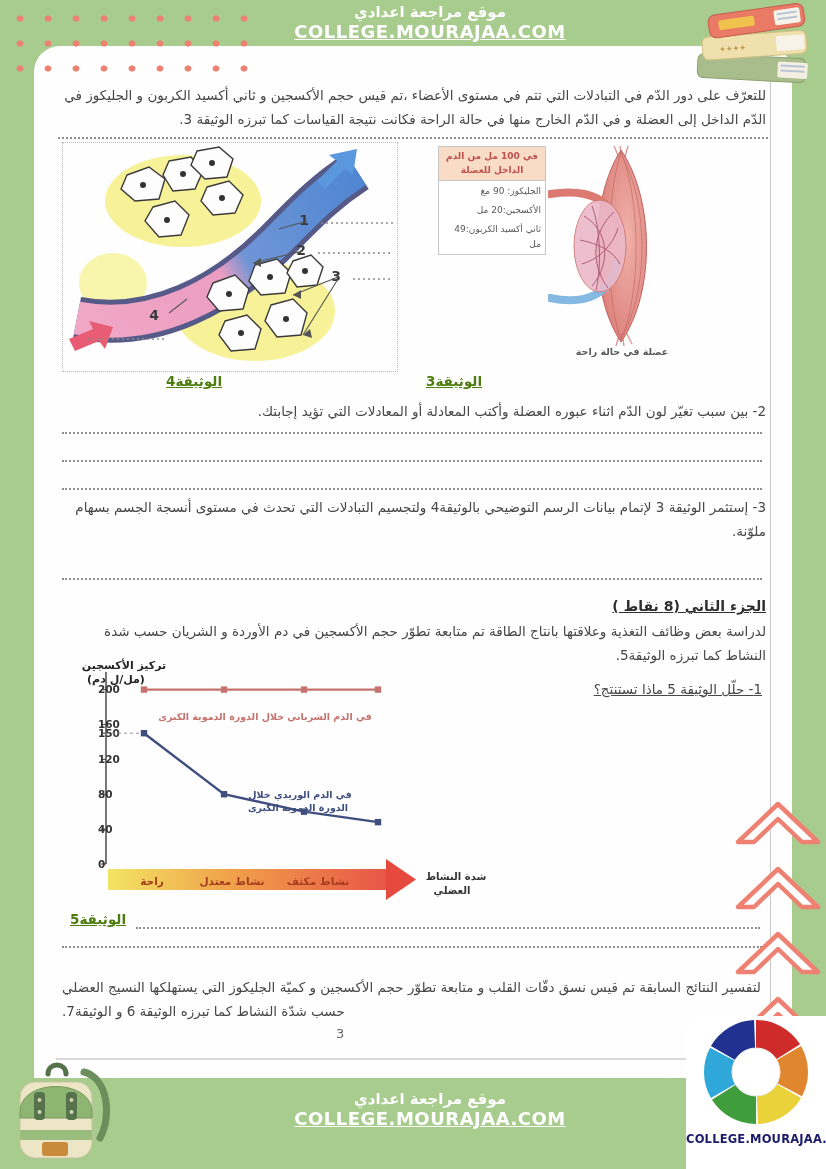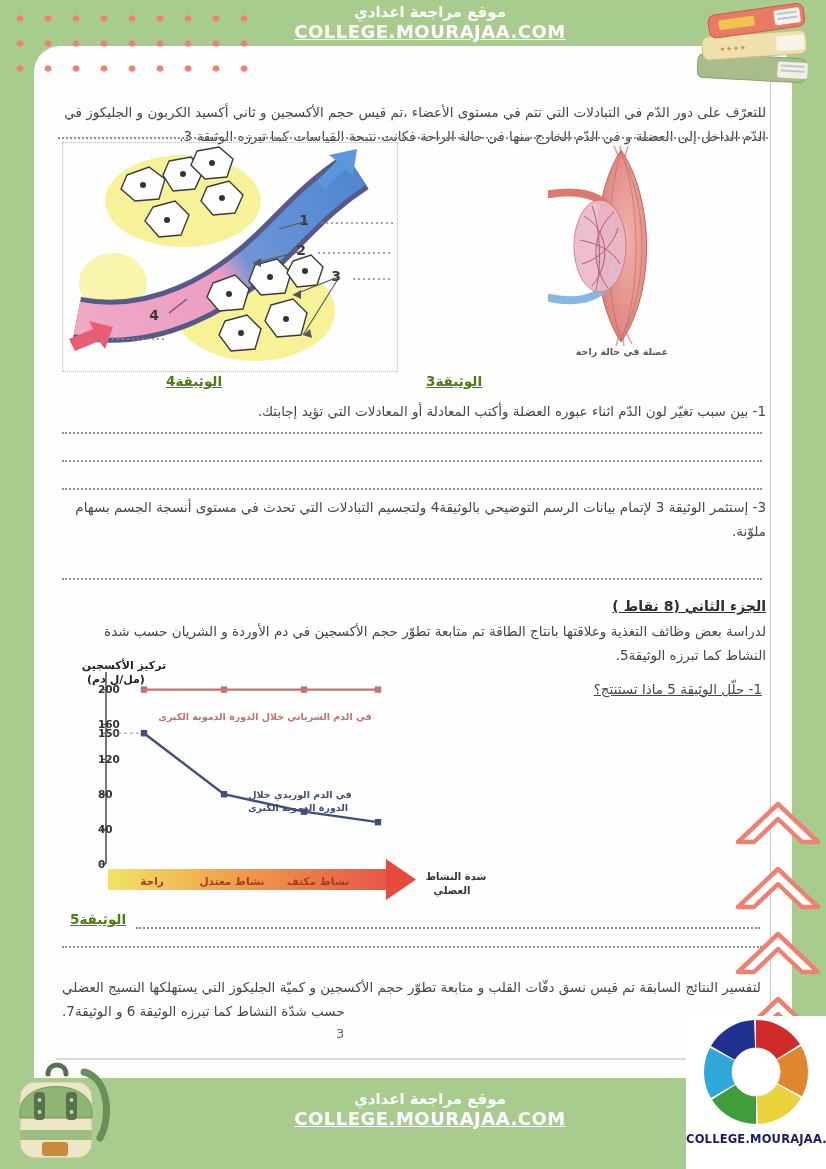--- a/index.html
+++ b/index.html
@@ -79,21 +79,21 @@
   <svg class="chevrons" width="92" height="262" viewBox="0 0 92 262">
     <g id="chev-proto"></g>
   <path d="M6,58 L46,20 L86,58 L70,58 L46,35 L22,58 Z" fill="#ffffff" stroke="#ee8171" stroke-width="4.5" stroke-linejoin="round"></path>
       <path d="M6,123 L46,85 L86,123 L70,123 L46,100 L22,123 Z" fill="#ffffff" stroke="#ee8171" stroke-width="4.5" stroke-linejoin="round"></path>
       <path d="M6,188 L46,150 L86,188 L70,188 L46,165 L22,188 Z" fill="#ffffff" stroke="#ee8171" stroke-width="4.5" stroke-linejoin="round"></path>
       <path d="M6,253 L46,215 L86,253 L70,253 L46,230 L22,253 Z" fill="#ffffff" stroke="#ee8171" stroke-width="4.5" stroke-linejoin="round"></path>
     </svg>
 
   <div class="doc">
 
-    <div class="blk" style="top:6px;right:4px;width:702px;text-align:right;margin-top:17px;">للتعرّف على دور الدّم في التبادلات التي تتم في مستوى الأعضاء ،تم قيس حجم الأكسجين و ثاني أكسيد الكربون و الجليكوز في الدّم الداخل إلى العضلة و في الدّم الخارج منها في حالة الراحة فكانت نتيجة القياسات كما تبرزه الوثيقة 3.</div>
+    <div class="blk" style="top:6px;right:4px;width:702px;text-align:right;">للتعرّف على دور الدّم في التبادلات التي تتم في مستوى الأعضاء ،تم قيس حجم الأكسجين و ثاني أكسيد الكربون و الجليكوز في الدّم الداخل إلى العضلة و في الدّم الخارج منها في حالة الراحة فكانت نتيجة القياسات كما تبرزه الوثيقة 3.</div>
 
     <div class="dotline" style="top:57px;left:2px;width:710px;"></div>
 
     <div class="fig4">
       <svg width="332" height="226" viewBox="0 0 332 226">
         <defs>
           <linearGradient id="vesselGrad" x1="12" y1="175" x2="292" y2="28" gradientUnits="userSpaceOnUse">
             <stop offset="0" stop-color="#f0a8c6"></stop>
               <stop offset="0.47" stop-color="#ec9cc2"></stop>
             <stop offset="0.56" stop-color="#6f95d6"></stop>
@@ -163,20 +163,26 @@
         <g stroke="#8a8a8a" stroke-width="1.6" stroke-dasharray="2,3">
           <line x1="256" y1="80" x2="328" y2="80"></line>
           <line x1="253" y1="110" x2="328" y2="110"></line>
           <line x1="288" y1="136" x2="328" y2="136"></line>
           <line x1="22" y1="196" x2="100" y2="196"></line>
         </g>
       </svg>
     </div>
 
     <div class="fig3">
+      <div class="info-box" style="top:6px;">
+        <div class="info-head in">في 100 مل من الدم الداخل للعضلة</div>
+        <div class="info-line">الجليكوز: 90 مغ</div>
+        <div class="info-line">الأكسجين:20 مل</div>
+        <div class="info-line">ثاني أكسيد الكربون:49 مل</div>
+      </div>
 
       <svg style="position:absolute;left:146px;top:6px;" width="120" height="200" viewBox="0 0 120 200">
         <defs>
           <radialGradient id="muscleG" cx="60%" cy="45%" r="70%">
             <stop offset="0" stop-color="#f0b2aa"></stop>
               <stop offset="0.7" stop-color="#e08a84"></stop>
               <stop offset="1" stop-color="#d4716b"></stop>
           </radialGradient>
         </defs>
         <g stroke="#d99" stroke-width="1.4">
@@ -203,21 +209,21 @@
           <path d="M34,118 C54,112 66,96 70,82"></path>
           <path d="M44,60 C52,80 54,120 48,144"></path>
         </g>
       </svg>
       <div class="muscle-cap">عضلة في حالة راحة</div>
     </div>
 
     <div class="blk cap" style="top:292px;left:110px;">الوثيقة4</div>
     <div class="blk cap" style="top:292px;left:370px;">الوثيقة3</div>
 
-    <div class="blk" style="top:322px;right:4px;width:704px;text-align:right;">1- بين سبب تغيّر لون الدّم اثناء عبوره العضلة وأكتب المعادلة أو المعادلات التي تؤيد إجابتك.</div>
+    <div class="blk" style="top:322px;right:4px;width:704px;text-align:right;">2- بين سبب تغيّر لون الدّم اثناء عبوره العضلة وأكتب المعادلة أو المعادلات التي تؤيد إجابتك.</div>
     <div class="dotline" style="top:352px;left:6px;width:700px;"></div>
     <div class="dotline" style="top:380px;left:6px;width:700px;"></div>
     <div class="dotline" style="top:408px;left:6px;width:700px;"></div>
 
     <div class="blk" style="top:418px;right:4px;width:704px;text-align:right;">3- إستثمر الوثيقة 3 لإتمام بيانات الرسم التوضيحي بالوثيقة4 ولتجسيم التبادلات التي تحدث في مستوى أنسجة الجسم بسهام ملوّنة.</div>
     <div class="dotline" style="top:498px;left:6px;width:700px;"></div>
 
     <div class="blk heading" style="top:516px;right:4px;">الجزء الثاني (8 نقاط )</div>
     <div class="blk" style="top:542px;right:4px;width:704px;text-align:right;">لدراسة بعض وظائف التغذية وعلاقتها بانتاج الطاقة تم متابعة تطوّر حجم الأكسجين في دم الأوردة و الشريان حسب شدة النشاط كما تبرزه الوثيقة5.</div>
     <div class="blk" style="top:600px;right:8px;width:300px;text-align:right;text-decoration:underline;">1- حلّل الوثيقة 5 ماذا تستنتج؟</div>

